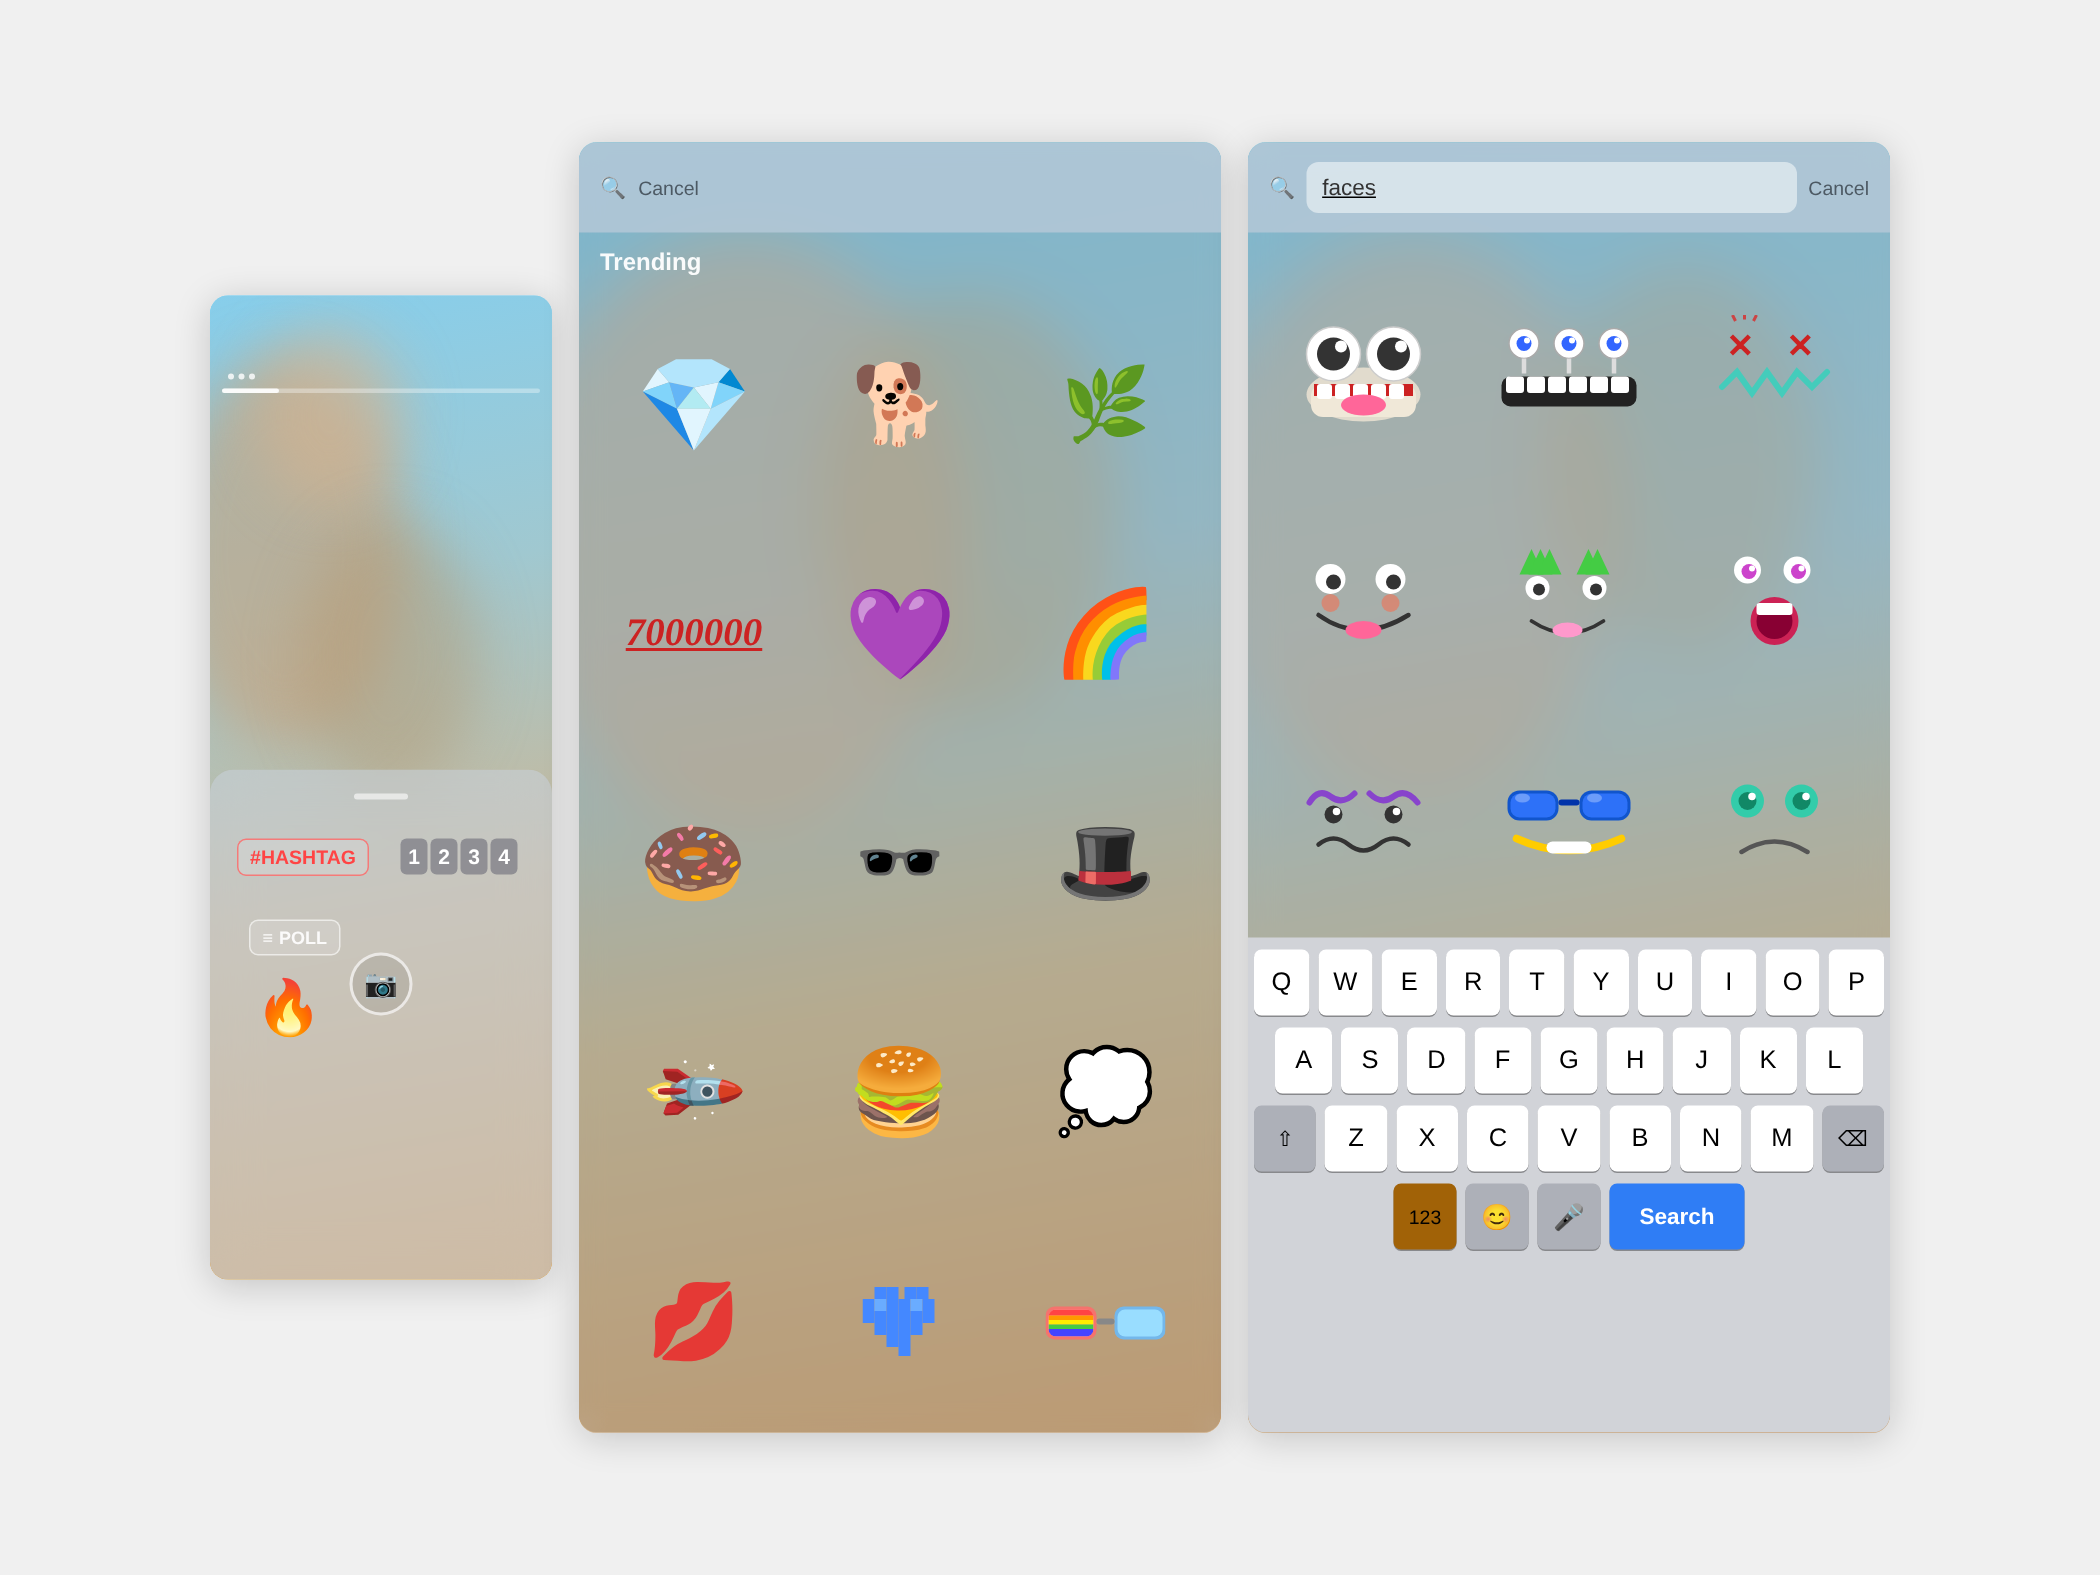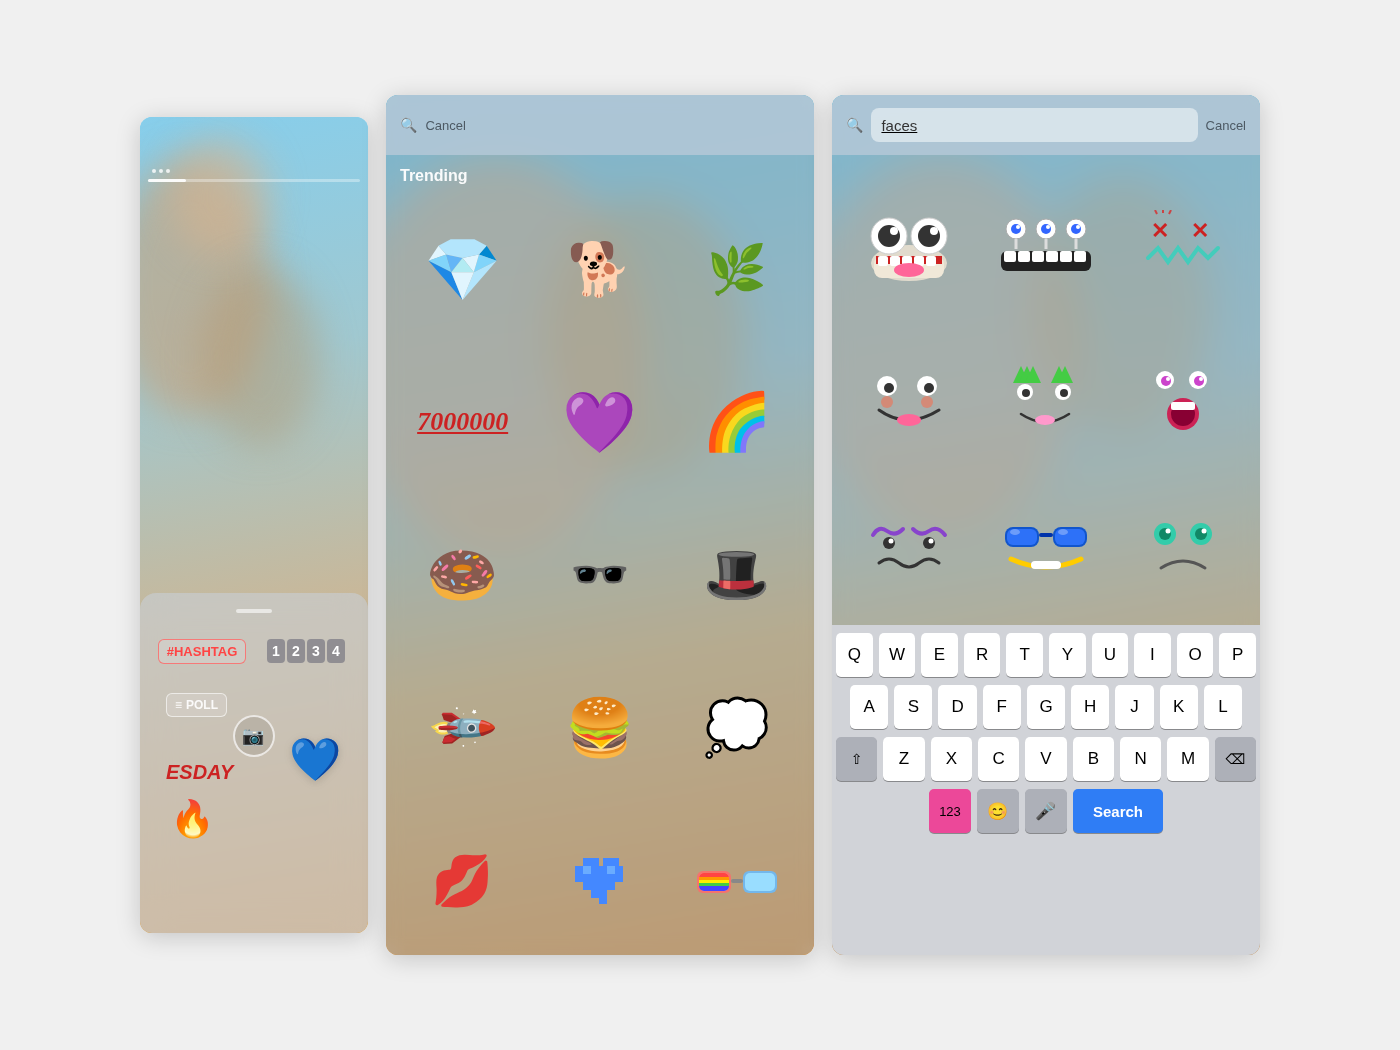--- a/index.html
+++ b/index.html
@@ -19,21 +19,21 @@
     .phone-panel {
       border-radius: 12px;
       overflow: hidden;
       position: relative;
       box-shadow: 0 4px 24px rgba(0,0,0,0.18);
     }
 
     
     .panel1 {
       width: 228px;
-      height: 816px;
+      height: 656px;
       background: linear-gradient(160deg, #6dcff6 0%, #b8d4e8 40%, #c4b99a 70%, #e8c97a 100%);
     }
 
     .panel1-bg-person {
       position: absolute;
       top: 0; left: 0; right: 0; bottom: 0;
       background: linear-gradient(170deg, #87ceeb 0%, #a0c8d0 30%, #c8b89a 60%, #d4a060 100%);
     }
 
     
@@ -350,21 +350,21 @@
       display: flex;
       justify-content: center;
       gap: 6px;
       padding: 8px 4px 6px 4px;
     }
 
     .key-123 {
       min-width: 42px;
       flex: 0 0 42px;
       font-size: 14px;
-      background: #ec4899;
+      background: #a16207;
     }
 
     .key-emoji {
       min-width: 42px;
       flex: 0 0 42px;
       background: #adb0b8;
     }
 
     .key-mic {
       min-width: 42px;
@@ -416,24 +416,20 @@
       <div class="p1-camera">
         <span style="font-size:18px;">📷</span>
       </div>
       <div class="poll-sticker">
         <span>≡</span>
 
         <span>POLL</span>
       </div>
     </div>
 
-    <div style="display:flex;align-items:flex-end;justify-content:space-between;padding:18px 16px 0 16px;">
-      <div style="color:#cc2222;font-size:20px;font-weight:900;font-style:italic;">ESDAY</div>
-      <div class="blue-heart">💙</div>
-    </div>
 
     <div style="display:flex;justify-content:flex-start;padding:14px 20px 0 20px;">
       <div style="font-size:36px;">🔥</div>
     </div>
   </div>
 </div>
 
 <div class="phone-panel panel2">
   <div class="panel2-bg"></div>
 

